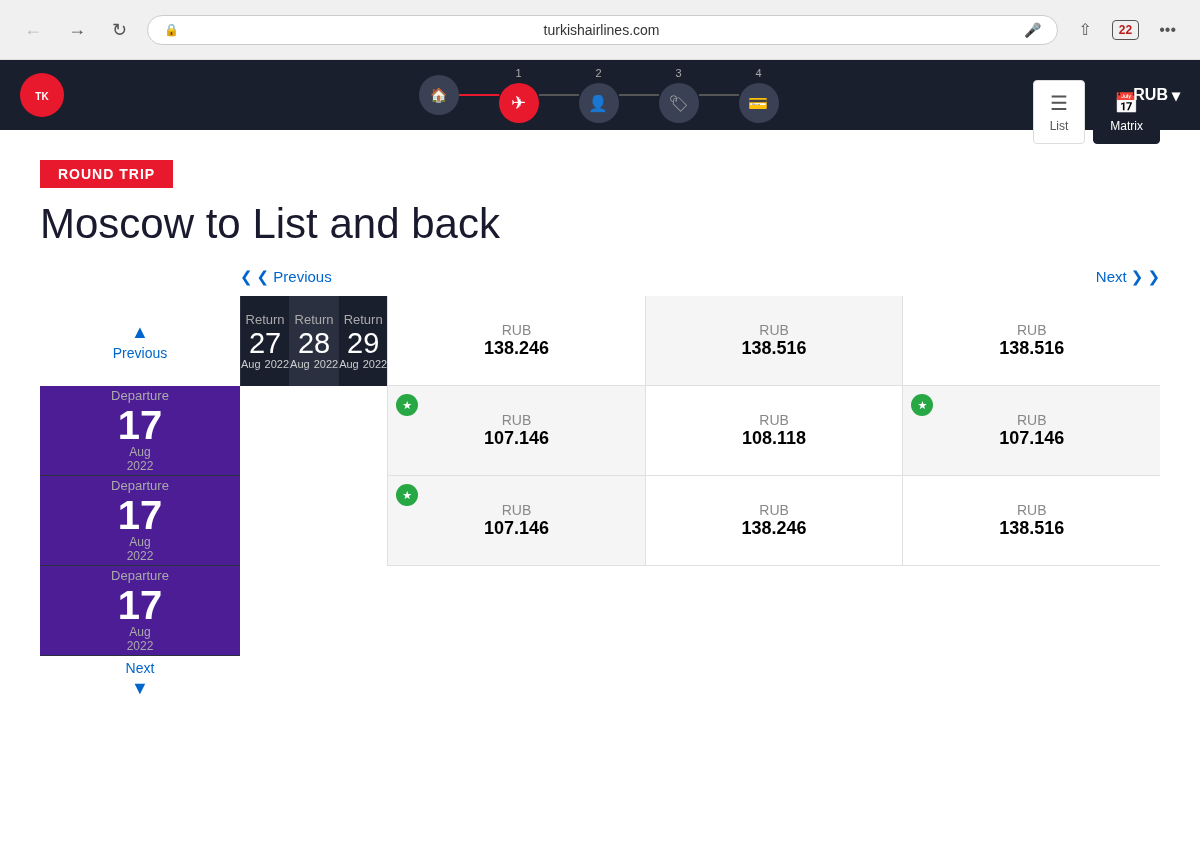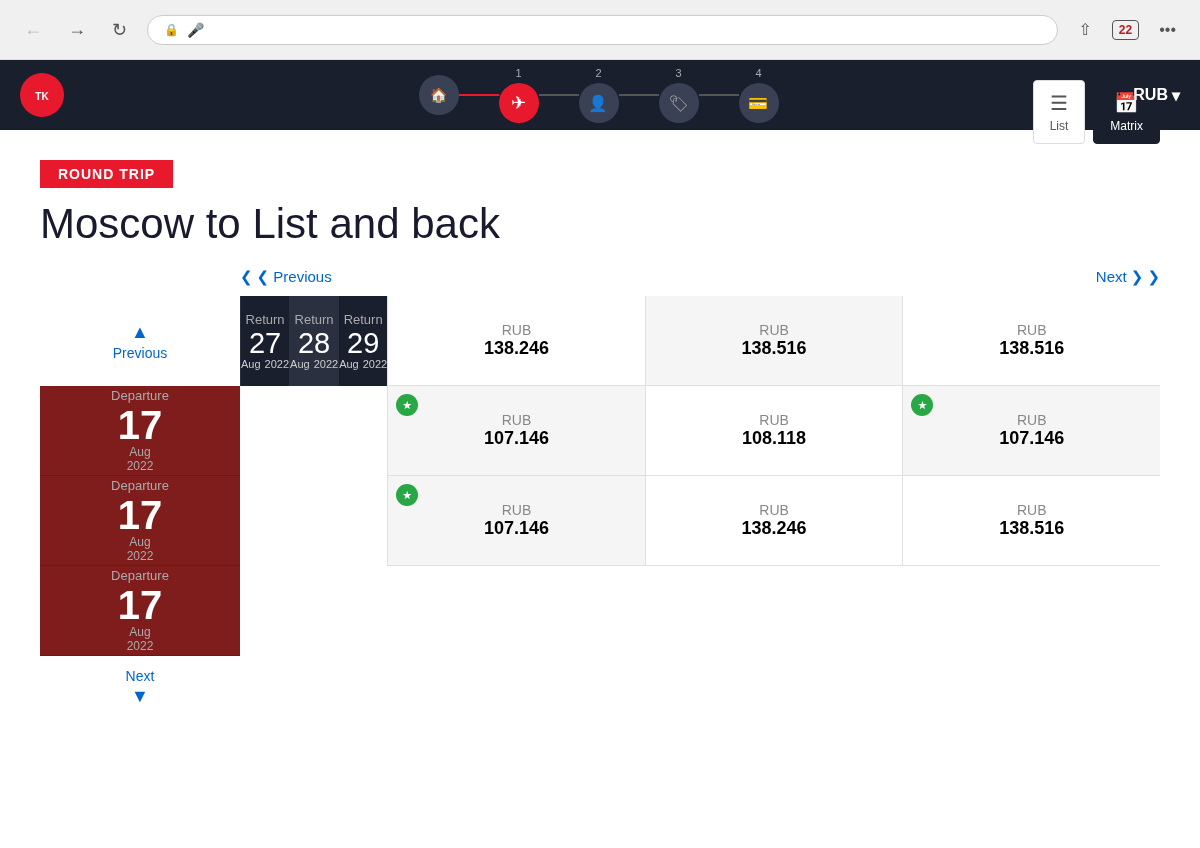--- a/index.html
+++ b/index.html
@@ -109,34 +109,34 @@
     .departure-col-header {
       height: 90px; display: flex; flex-direction: column;
       align-items: center; justify-content: center;
       background: white;
     }
     .prev-btn-col {
       color: #0066cc; background: none; border: none; cursor: pointer;
       font-size: 14px; display: flex; flex-direction: column; align-items: center; gap: 2px;
     }
     .dep-cell {
-      background: #7f1d1d; color: white;
+      background: #4c1d95; color: white;
       height: 90px; display: flex; flex-direction: column;
       align-items: center; justify-content: center;
       border-bottom: 1px solid #2a3040;
     }
     .dep-label { font-size: 13px; color: #aaa; margin-bottom: 2px; }
     .dep-date-big { font-size: 40px; font-weight: 700; line-height: 1; }
     .dep-month { font-size: 12px; color: #aaa; }
     .dep-year { font-size: 12px; color: #aaa; }
 
     .next-btn-col {
       color: #0066cc; background: none; border: none; cursor: pointer;
       font-size: 14px; display: flex; flex-direction: column; align-items: center; gap: 2px;
-      padding: 12px 0;
+      padding: 4px 0;
     }
 
     
     .return-cols { flex: 1; display: flex; flex-direction: row; }
     .return-header-row { display: flex; }
     .return-header-cell {
       flex: 1; background: #1a1f2e; color: white;
       height: 90px; display: flex; flex-direction: column;
       align-items: center; justify-content: center;
       border-left: 1px solid #2a3040;
@@ -169,20 +169,21 @@
 <body>
 
 <div class="browser-chrome">
   <div class="browser-nav">
     <button class="nav-btn disabled">←</button>
     <button class="nav-btn">→</button>
     <button class="nav-btn">↻</button>
   </div>
   <div class="address-bar">
     <span class="lock-icon">🔒</span>
+    <span class="address-text">turkishairlines.com</span>
     <span class="mic-icon">🎤</span>
   </div>
   <div class="browser-actions">
     <button class="action-btn">⇧</button>
     <span class="tab-count">22</span>
     <button class="action-btn">•••</button>
   </div>
 </div>
 
 <div class="site-header">

